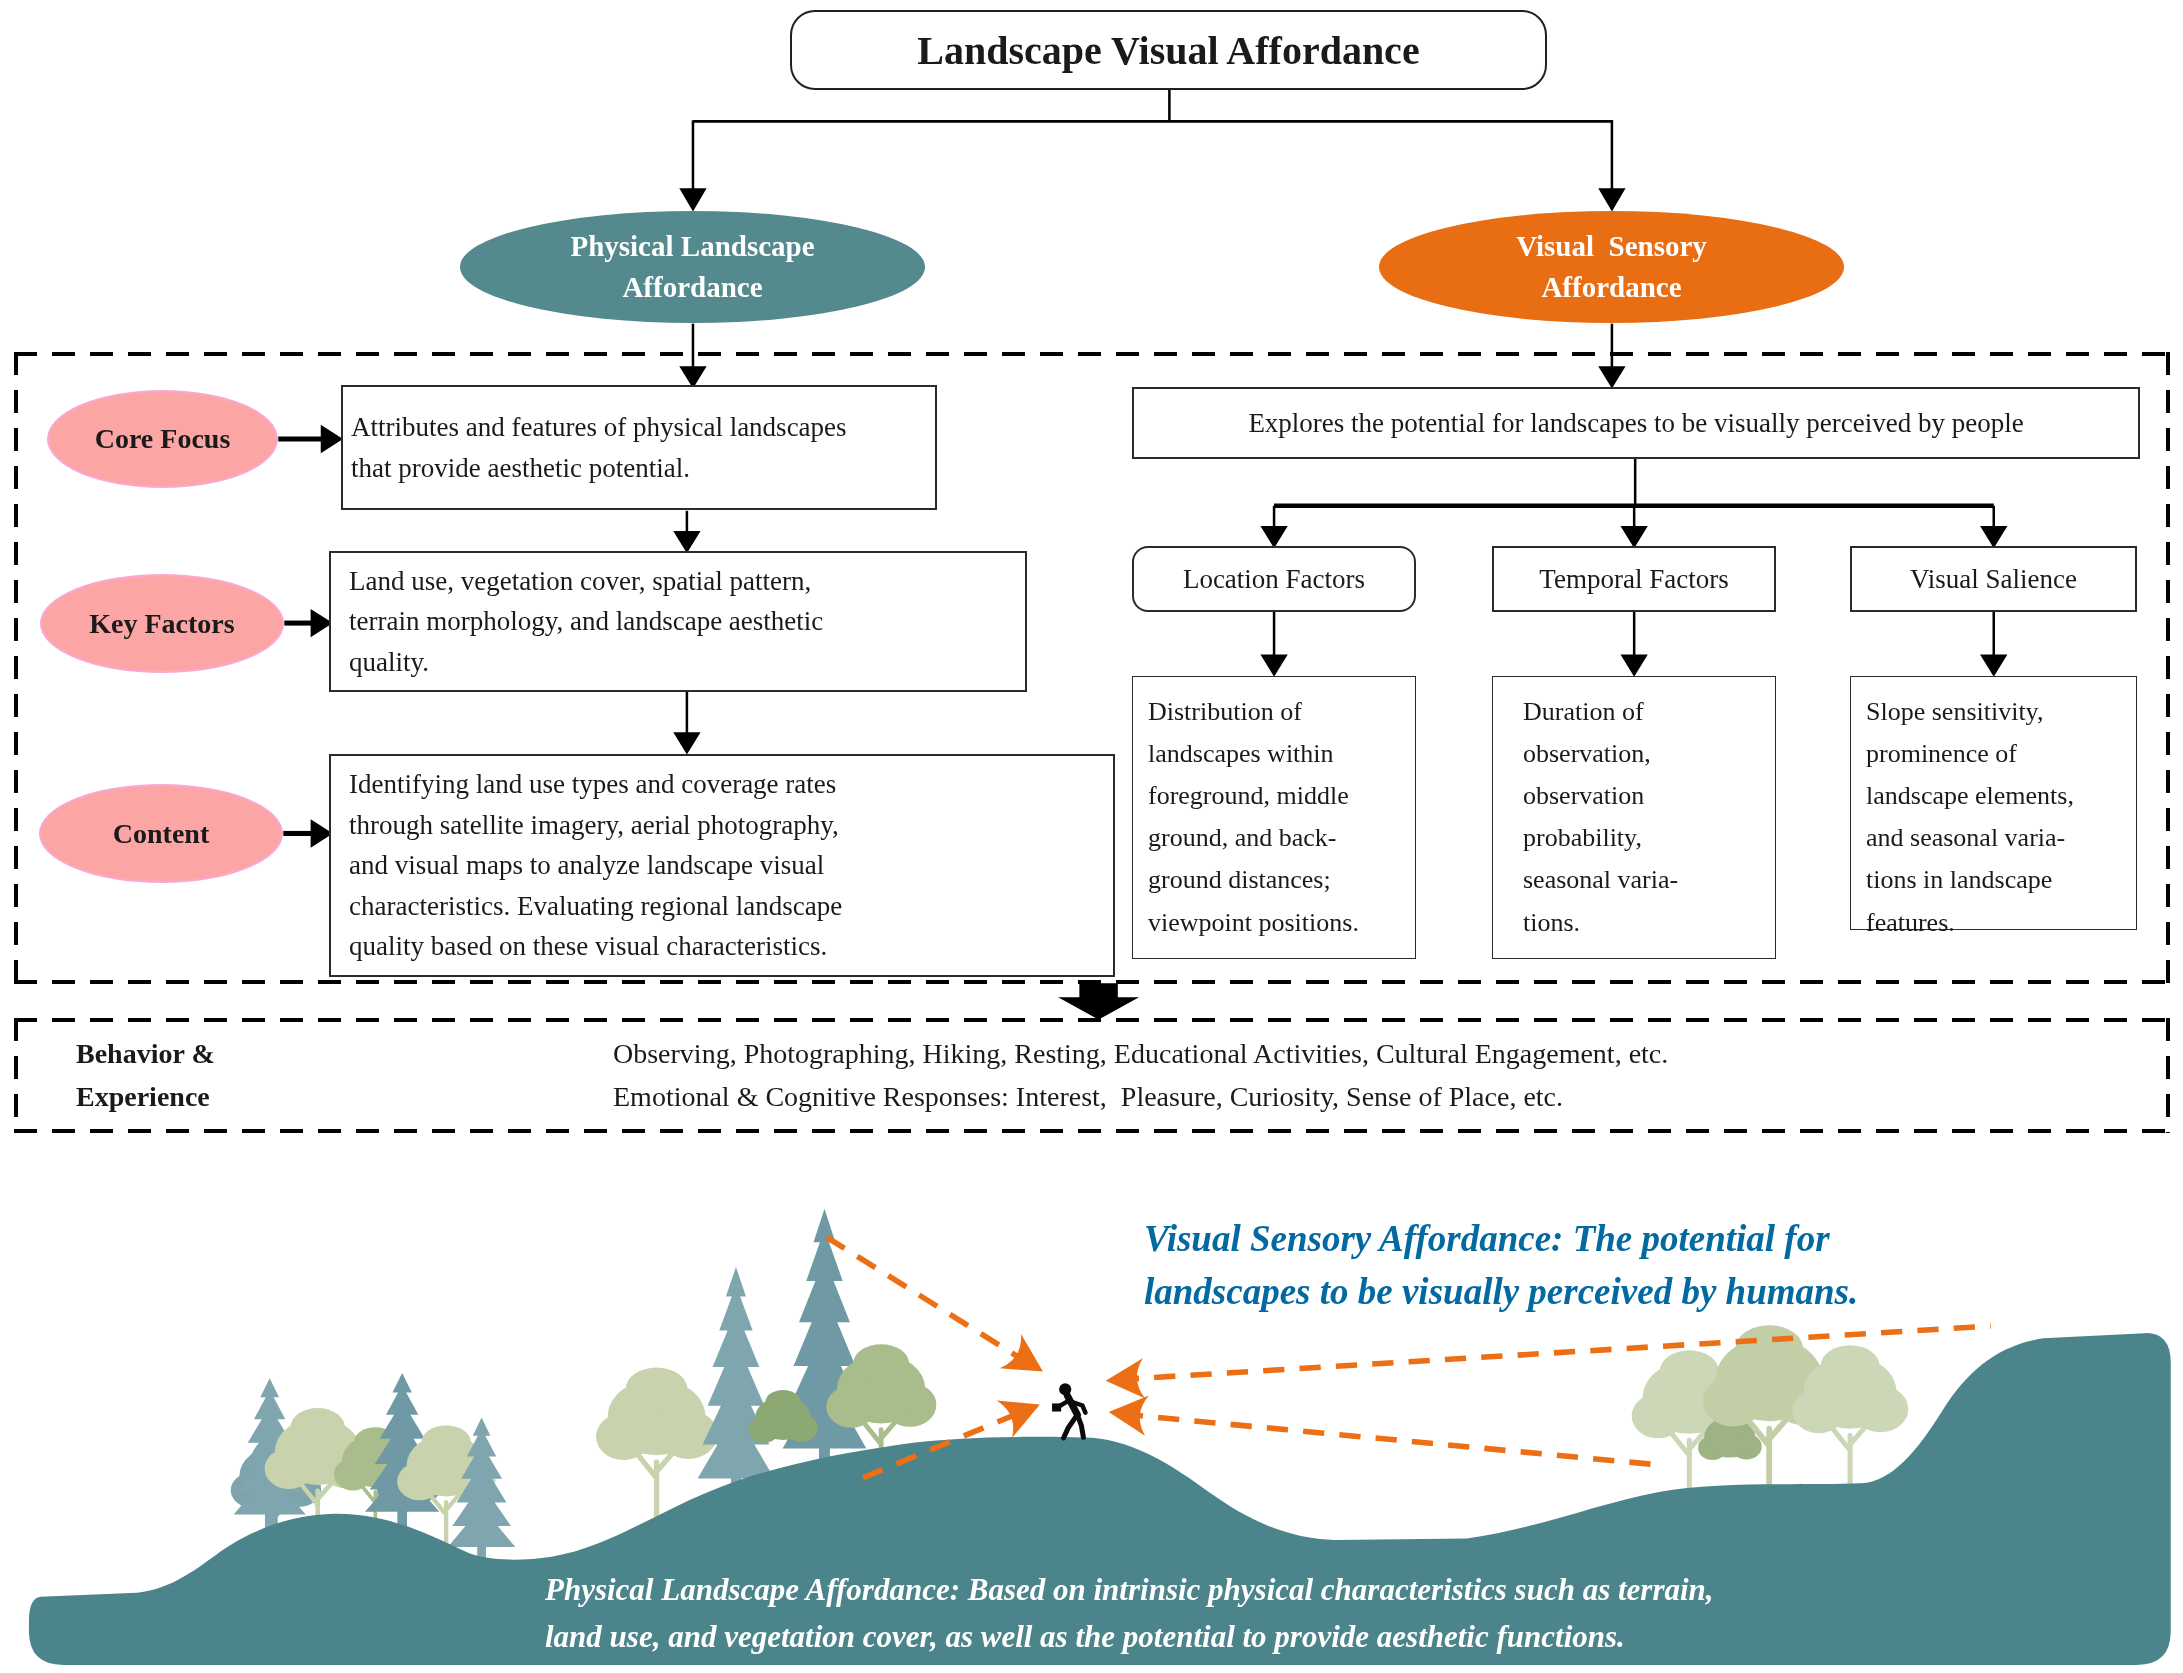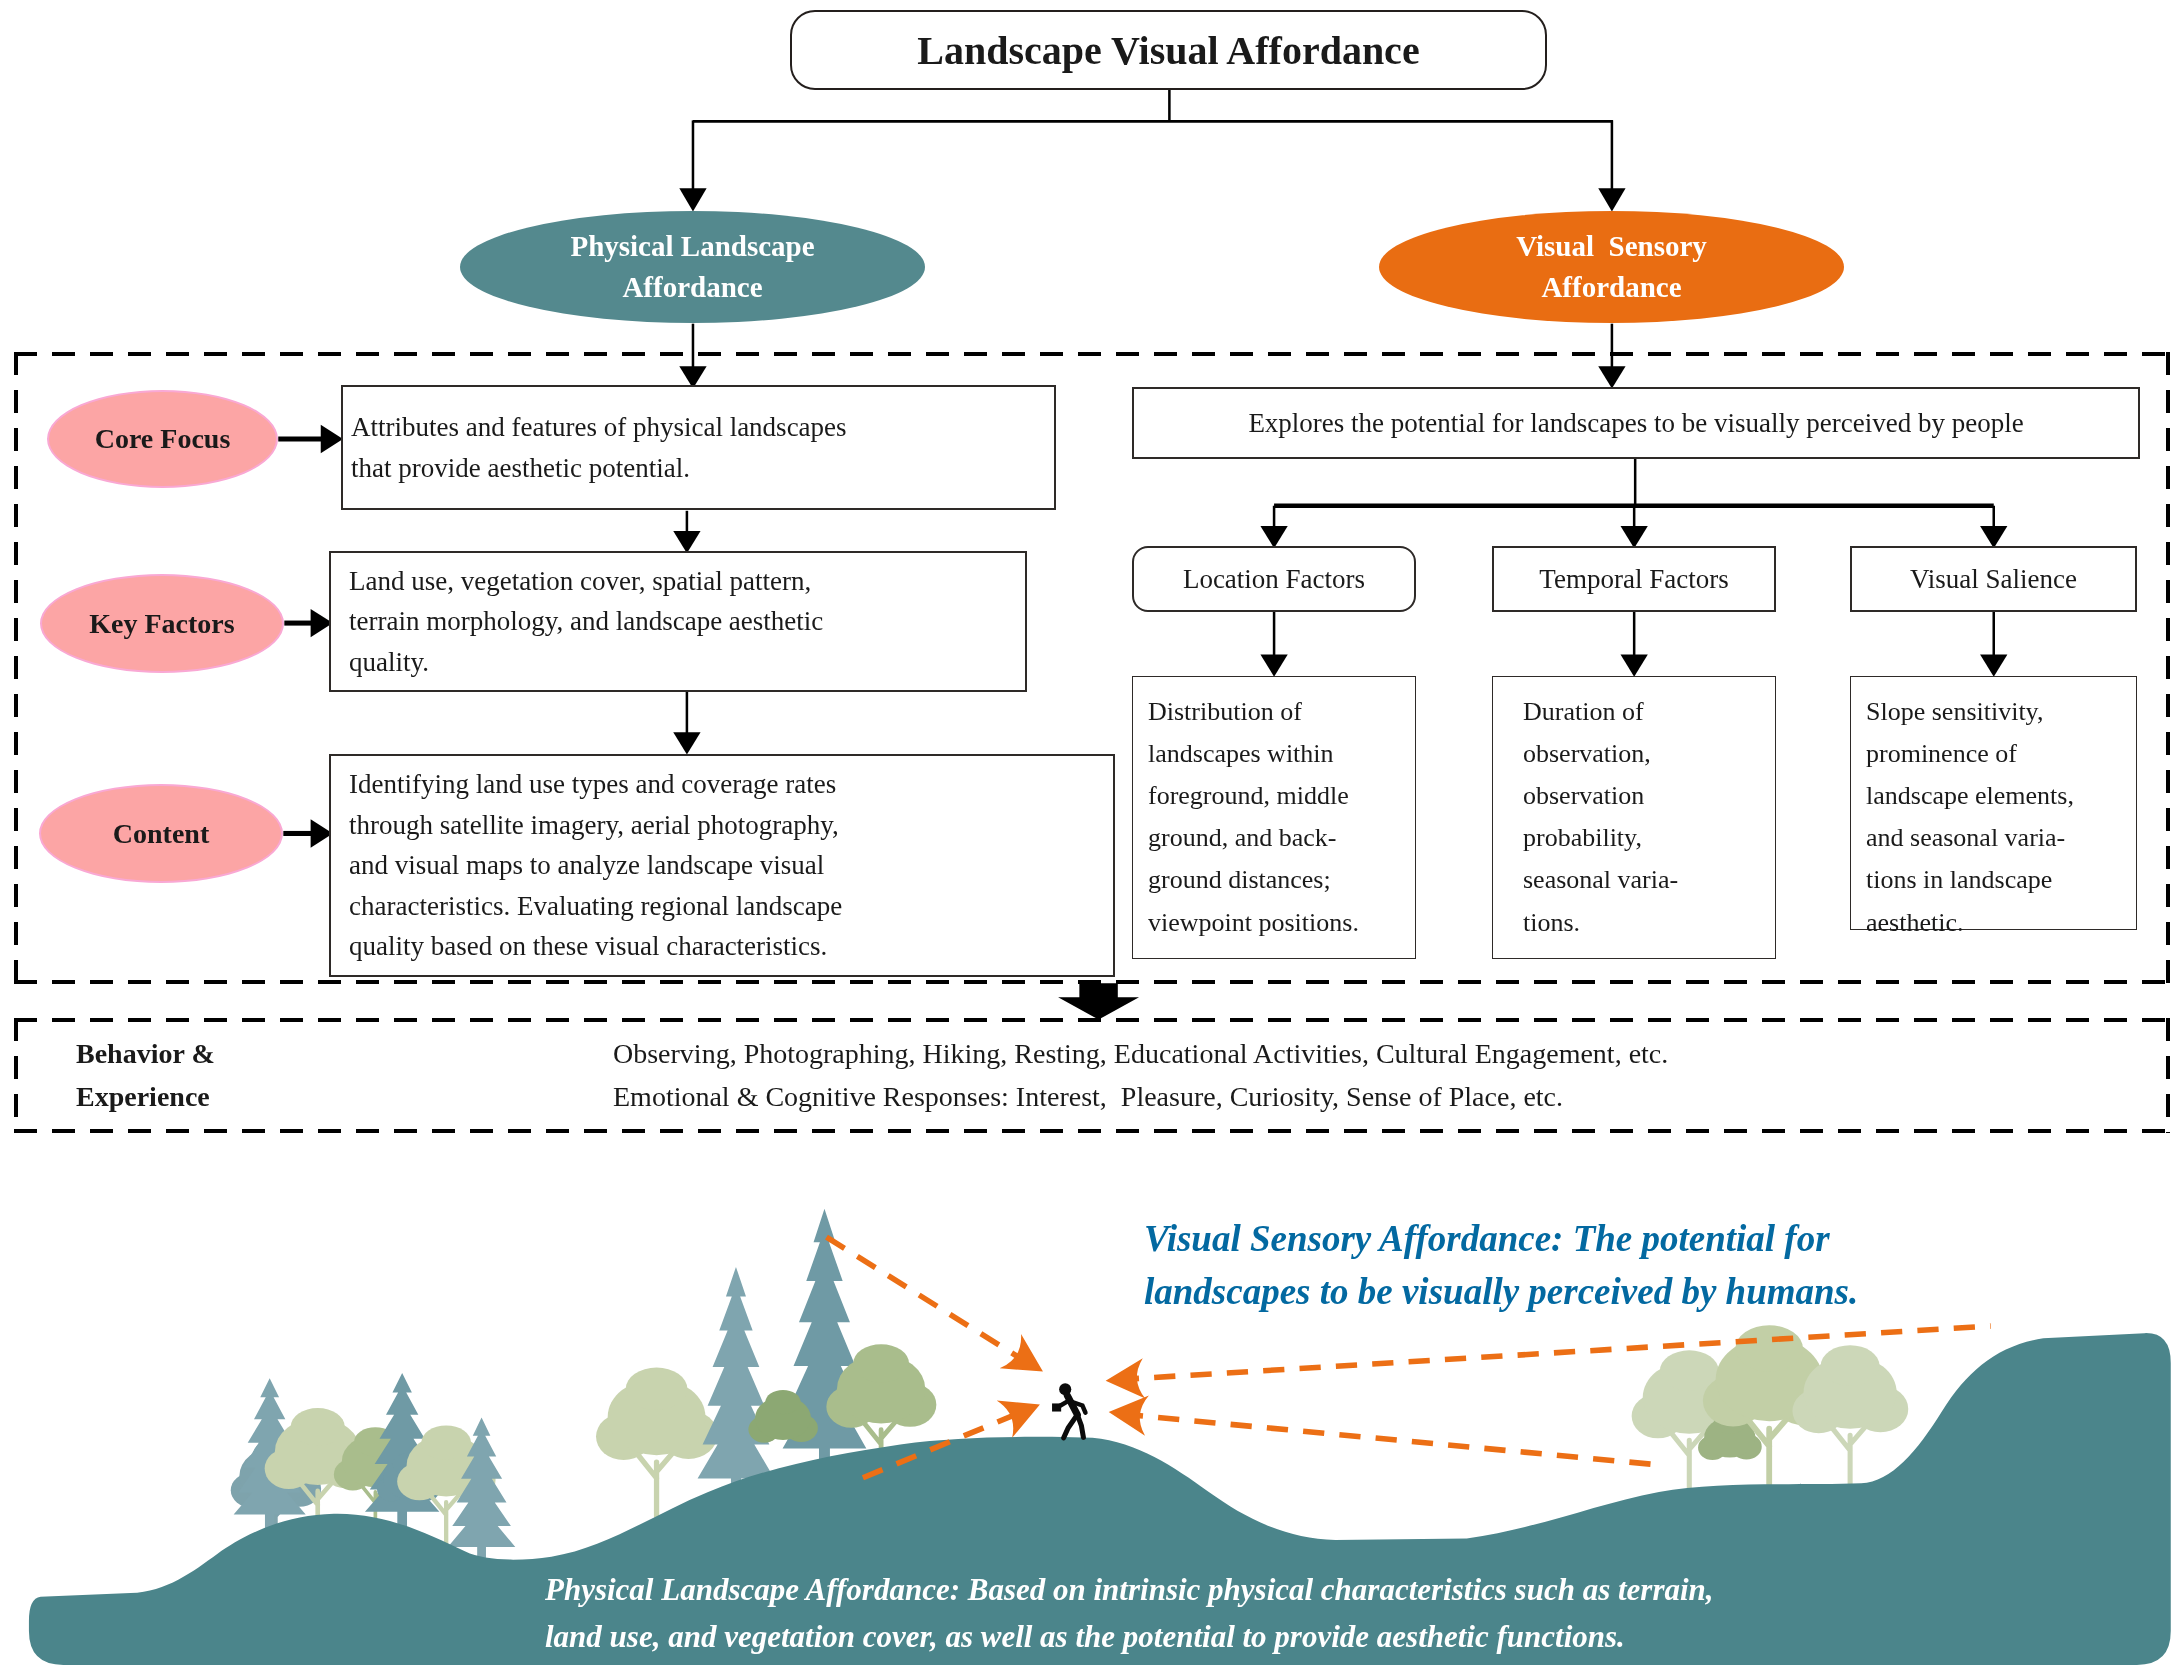--- a/index.html
+++ b/index.html
@@ -34,21 +34,21 @@
   
   .oval-label{border:2px solid #f9a8d4;border-radius:50%;background:#fca5a5;display:flex;
               align-items:center;justify-content:center;font-weight:bold;font-size:28px;}
   #oval-core{left:47px;top:390px;width:231px;height:98px;}
   #oval-key{left:40px;top:574px;width:244px;height:99px;}
   #oval-content{left:39px;top:784px;width:244px;height:99px;}
 
   
   .text-box{border:2px solid #2e2a28;background:#fff;font-size:27px;line-height:1.5;
             padding:10px 18px;display:flex;flex-direction:column;justify-content:center;}
-  #box-core{left:341px;top:385px;width:715px;height:125px;padding-left:8px;}
+  #box-core{left:341px;top:385px;width:596px;height:125px;padding-left:8px;}
   #box-key{left:329px;top:551px;width:698px;height:141px;}
   #box-content{left:329px;top:754px;width:786px;height:223px;}
   #box-intro{left:1132px;top:387px;width:1008px;height:72px;border:2px solid #2e2a28;background:#fff;
              display:flex;align-items:center;justify-content:center;text-align:center;font-size:27px;}
   .factor-box{border:2px solid #2e2a28;background:#fff;display:flex;align-items:center;
               justify-content:center;font-size:27px;height:66px;}
   #factor-0{left:1132px;top:546px;width:284px;border-radius:16px;}
   #factor-1{left:1492px;top:546px;width:284px;}
   #factor-2{left:1850px;top:546px;width:287px;}
   .desc-box{border:1.5px solid #2e2a28;background:#fff;font-size:26px;line-height:1.62;
@@ -350,21 +350,21 @@
     <span class="line">probability,</span>
     <span class="line">seasonal varia-</span>
     <span class="line">tions.</span>
   </div>
   <div class="abs desc-box" id="desc-2">
     <span class="line">Slope sensitivity,</span>
     <span class="line">prominence of</span>
     <span class="line">landscape elements,</span>
     <span class="line">and seasonal varia-</span>
     <span class="line">tions in landscape</span>
-    <span class="line">aesthetic.</span>
+    <span class="line">features.</span>
   </div>
 
   <div class="abs dashed-box" id="behavior-dashed"></div>
   <div class="abs" id="behavior-label">
     <span class="line">Behavior &amp;</span>
     <span class="line">Experience</span>
   </div>
   <div class="abs" id="behavior-content">
     <span class="line keep-ws">Observing, Photographing, Hiking, Resting, Educational Activities, Cultural Engagement, etc.</span>
     <span class="line keep-ws">Emotional &amp; Cognitive Responses: Interest,  Pleasure, Curiosity, Sense of Place, etc.</span>

